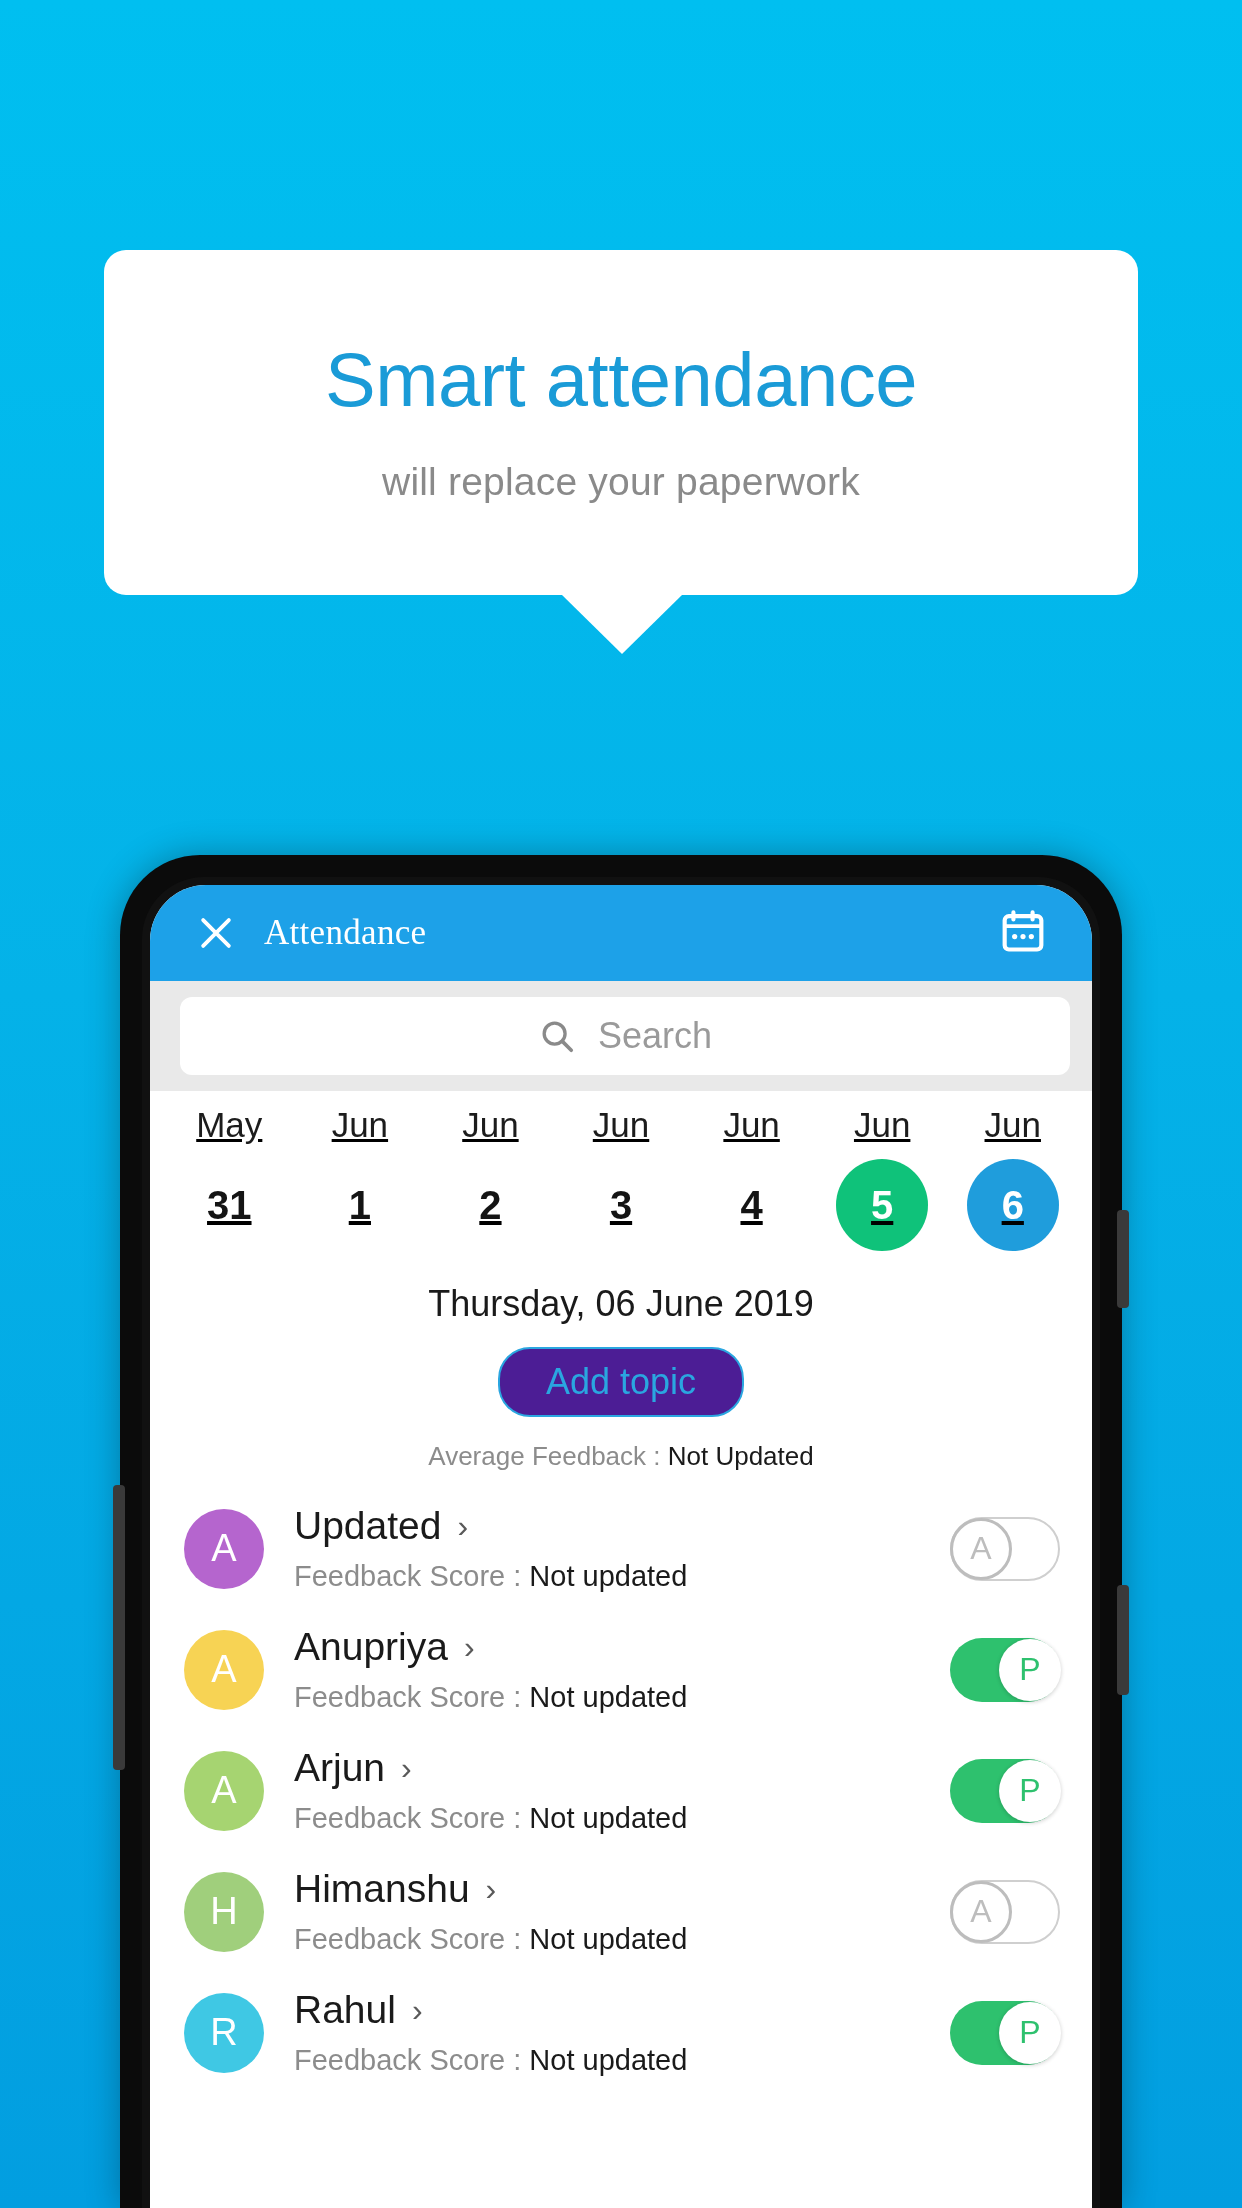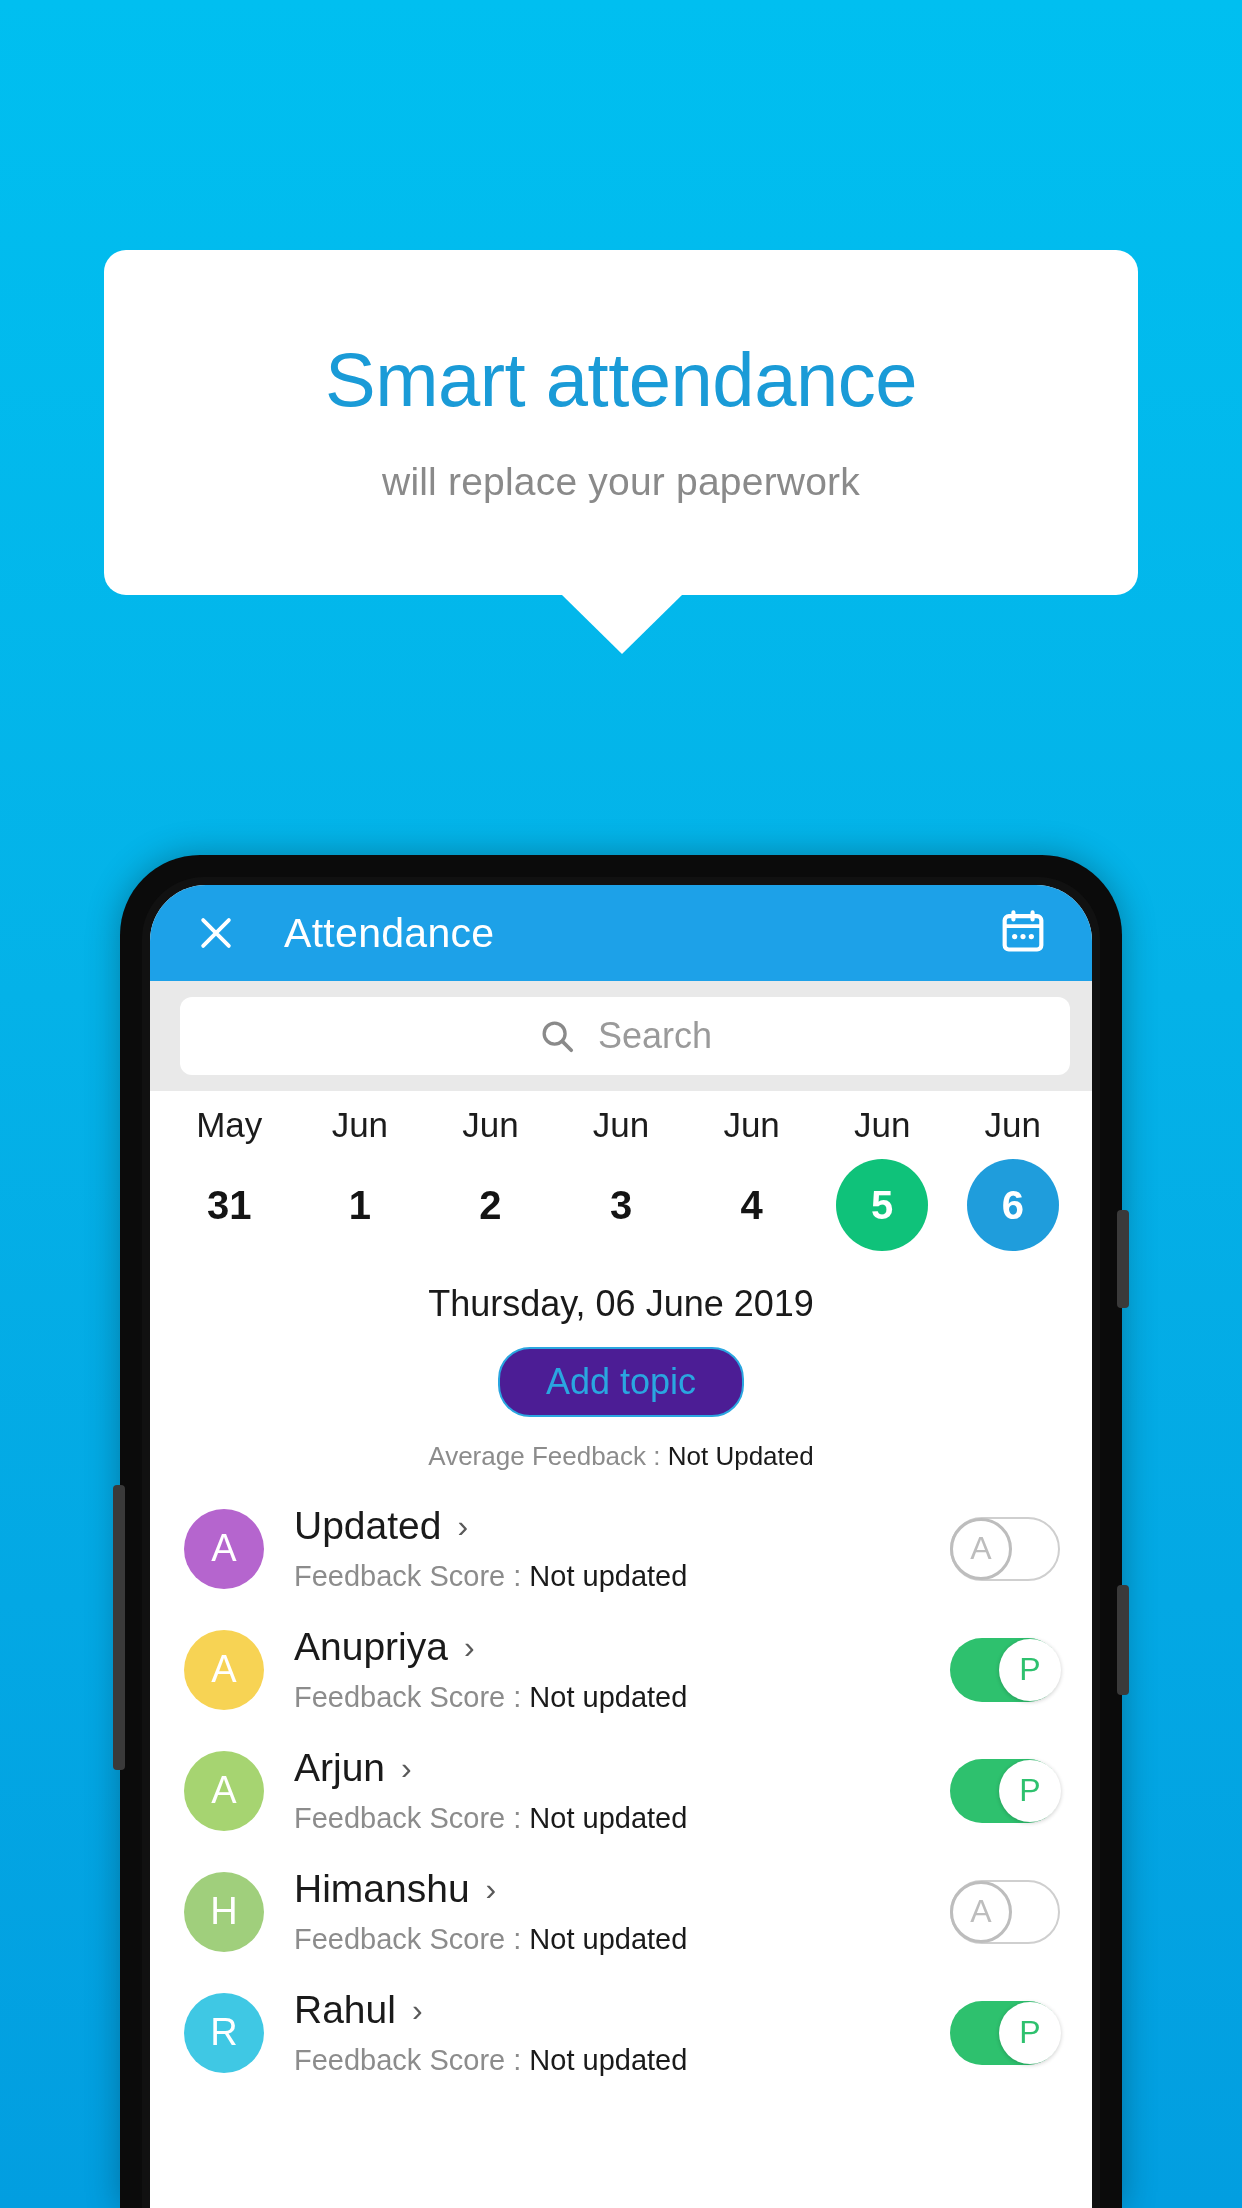--- a/index.html
+++ b/index.html
@@ -95,40 +95,40 @@
   
   .appbar {
     height:96px; background:#1da1e8; color:#fff;
     display:flex; align-items:center; position:relative;
   }
   .appbar-close {
     position:absolute; left:40px; width:52px; height:52px;
     display:flex; align-items:center; justify-content:center;
   }
   .appbar-title {
-    position:absolute; left:134px; font-size:41px; font-weight:400; letter-spacing:0.3px;
+    position:absolute; left:114px; font-size:35px; font-weight:400; letter-spacing:0.3px;font-family:Liberation Serif, serif;
   }
   .appbar-cal { position:absolute; right:42px; width:52px; height:52px; }
 
   
   .search-wrap {
     background:#e9e9e9; padding:16px 22px 16px 30px;
   }
   .search-box {
     height:78px; background:#fff; border-radius:12px;
     display:flex; align-items:center; justify-content:center; gap:22px;
   }
   .search-text { color:#9a9a9a; font-size:36px; }
 
   
   .datestrip {
     display:flex; padding:14px 14px 6px 14px; background:#fff;
   }
   .date-cell {
-    flex:1; display:flex; flex-direction:column; align-items:center; gap:14px;
+    flex:1; display:flex; flex-direction:column; align-items:center; gap:14px;text-decoration:underline;
   }
   .date-mon { font-size:35px; color:#1c1c1c; font-weight:400; }
   .date-num {
     width:92px; height:92px; border-radius:50%;
     display:flex; align-items:center; justify-content:center;
     font-size:40px; font-weight:700; color:#141414;
   }
   .date-num.hl-green { background:#0fc27a; color:#fff; }
   .date-num.hl-blue  { background:#1f9ddc; color:#fff; }
 

